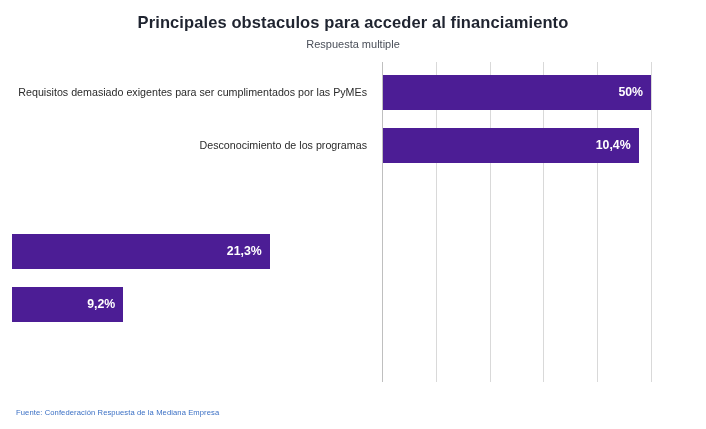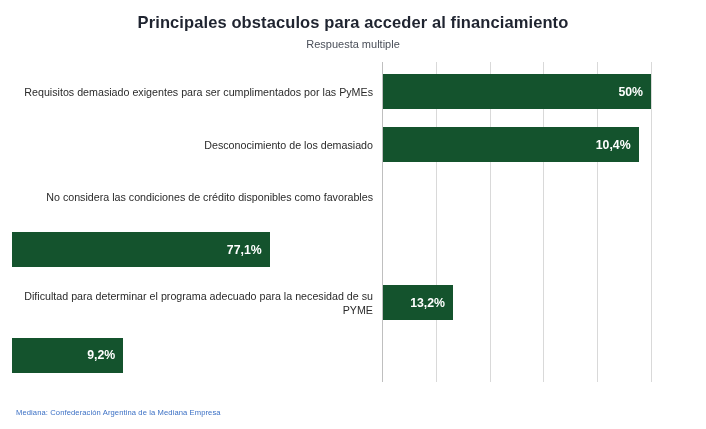--- a/index.html
+++ b/index.html
@@ -57,32 +57,32 @@
     height: 52px;
     margin-bottom: 1px;
   }
   .row-label {
     width: 370px;
     flex: 0 0 370px;
     text-align: right;
     font-size: 10.7px;
     line-height: 14px;
     color: #2b2b2b;
-    padding-right: 9px;
+    padding-right: 15px;
     box-sizing: border-box;
   }
   .bar-area {
     position: relative;
     flex: 1 1 auto;
     height: 100%;
     display: flex;
     align-items: center;
   }
   .bar {
-    background: #14532d;
+    background: #4c1d95;
     height: 35px;
     display: flex;
     align-items: center;
     justify-content: flex-end;
     box-sizing: border-box;
     padding-right: 8px;
     min-width: 10px;
   }
   .bar-value {
     color: #ffffff;
@@ -149,55 +149,46 @@
       <div class="row">
         <div class="row-label">Requisitos demasiado exigentes para ser cumplimentados por las PyMEs</div>
         <div class="bar-area">
           <div class="bar" style="width:90.9%">
             <span class="bar-value">50%</span>
           </div>
         </div>
       </div>
 
       <div class="row">
-        <div class="row-label">Desconocimiento de los demasiado</div>
+        <div class="row-label">Desconocimiento de los programas</div>
         <div class="bar-area">
           <div class="bar" style="width:86.7%">
             <span class="bar-value">10,4%</span>
           </div>
         </div>
       </div>
 
       <div class="row">
-        <div class="row-label">No considera las condiciones de crédito disponibles como favorables</div>
       </div>
 
       <div class="row">
         <div class="bar-area">
           <div class="bar" style="width:38.7%">
-            <span class="bar-value">77,1%</span>
+            <span class="bar-value">21,3%</span>
           </div>
         </div>
       </div>
 
-      <div class="row">
-        <div class="row-label">Dificultad para determinar el programa adecuado para la necesidad de su PYME</div>
-        <div class="bar-area">
-          <div class="bar" style="width:24.0%">
-            <span class="bar-value">13,2%</span>
-          </div>
-        </div>
-      </div>
 
       <div class="row">
         <div class="bar-area">
           <div class="bar" style="width:16.7%">
             <span class="bar-value">9,2%</span>
           </div>
         </div>
       </div>
 
     </div>
   </div>
 
-  <div class="source">Mediana: Confederación Argentina de la Mediana Empresa</div>
+  <div class="source">Fuente: Confederación Respuesta de la Mediana Empresa</div>
 
 </div>
 
 </body></html>

